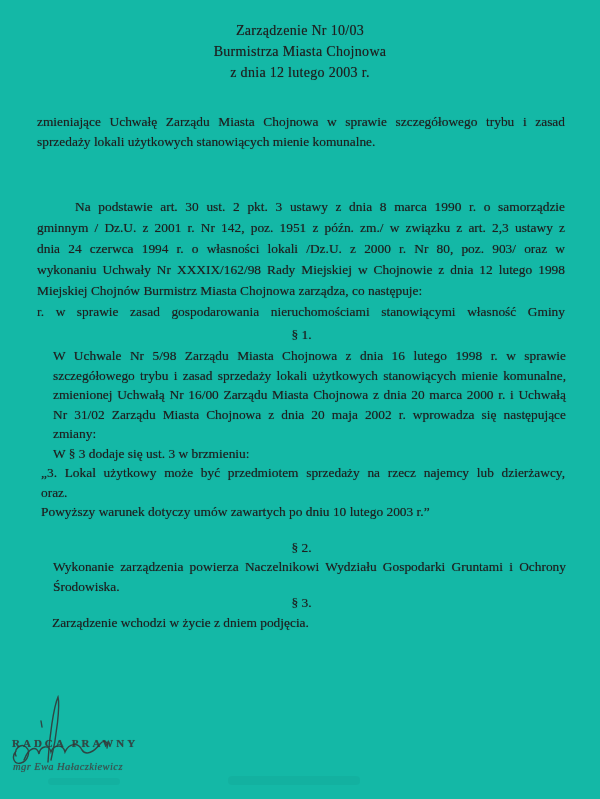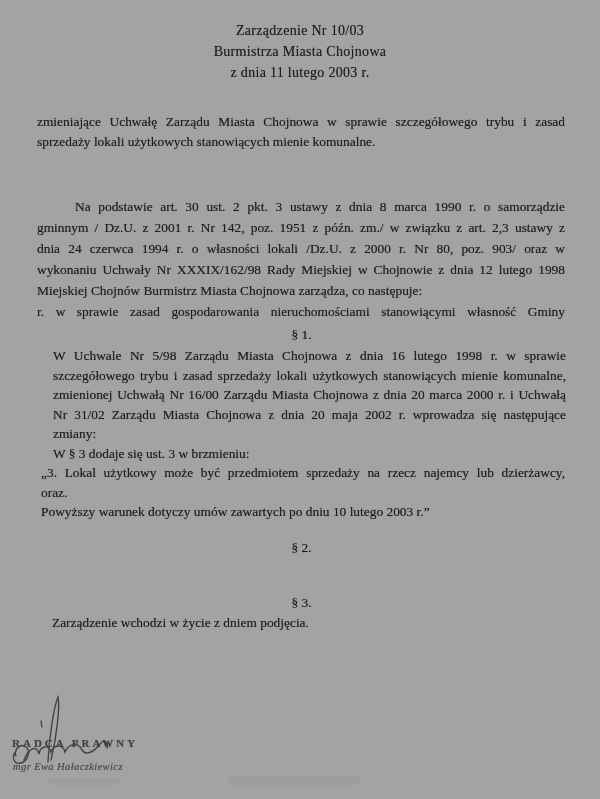--- a/index.html
+++ b/index.html
@@ -1,20 +1,20 @@
 <!DOCTYPE html>
 <html lang="pl"><head>
 <meta charset="utf-8">
 <style>
   html,body{margin:0;padding:0;background:#e9e9e9;}
   .page{
     position:relative;
     width:600px;height:799px;
     margin:0 auto;
-    background:#a3a3a3;
+    background:#14b8a6;
     font-family:"Liberation Serif", serif;
     color:#1f1f1f;
     text-shadow:0 0 .7px rgba(25,25,25,.55);
     overflow:hidden;
   }
   .doc-title{
     position:absolute;top:20px;left:0;width:600px;
     text-align:center;font-size:14px;line-height:21px;letter-spacing:.3px;
   }
   .block{position:absolute;font-size:13.4px;line-height:20px;}
@@ -55,21 +55,21 @@
   .sm2{top:776px;left:228px;width:132px;height:9px;}
 </style>
 </head>
 <body>
 
 <div class="page">
 
   <header class="doc-title">
     <div>Zarządzenie Nr 10/03</div>
     <div>Burmistrza Miasta Chojnowa</div>
-    <div>z dnia 11 lutego 2003 r.</div>
+    <div>z dnia 12 lutego 2003 r.</div>
   </header>
 
   <section class="block subject">
     <div class="line j">zmieniające Uchwałę Zarządu Miasta Chojnowa w sprawie szczegółowego trybu i zasad</div>
     <div class="line">sprzedaży lokali użytkowych stanowiących mienie komunalne.</div>
   </section>
 
   <section class="block legal">
     <div class="line j ind">Na podstawie art. 30 ust. 2 pkt. 3 ustawy z dnia 8 marca 1990 r. o samorządzie</div>
     <div class="line j">gminnym / Dz.U. z 2001 r. Nr 142, poz. 1951 z późn. zm./ w związku z art. 2,3 ustawy z</div>
@@ -91,20 +91,24 @@
   </section>
 
   <section class="block quote">
     <div class="line j">„3. Lokal użytkowy może być przedmiotem sprzedaży na rzecz najemcy lub dzierżawcy,</div>
     <div class="line">oraz.</div>
     <div class="line">Powyższy warunek dotyczy umów zawartych po dniu 10 lutego 2003 r.”</div>
   </section>
 
   <div class="sechead sh2">§ 2.</div>
 
+  <section class="block s2body">
+    <div class="line j">Wykonanie zarządzenia powierza Naczelnikowi Wydziału Gospodarki Gruntami i Ochrony</div>
+    <div class="line">Środowiska.</div>
+  </section>
 
   <div class="sechead sh3">§ 3.</div>
 
   <section class="block s3body">
     <div class="line">Zarządzenie wchodzi w życie z dniem podjęcia.</div>
   </section>
 
 
   <div class="stampblock">
     <svg width="134" height="82" viewBox="0 0 134 82" fill="none">

